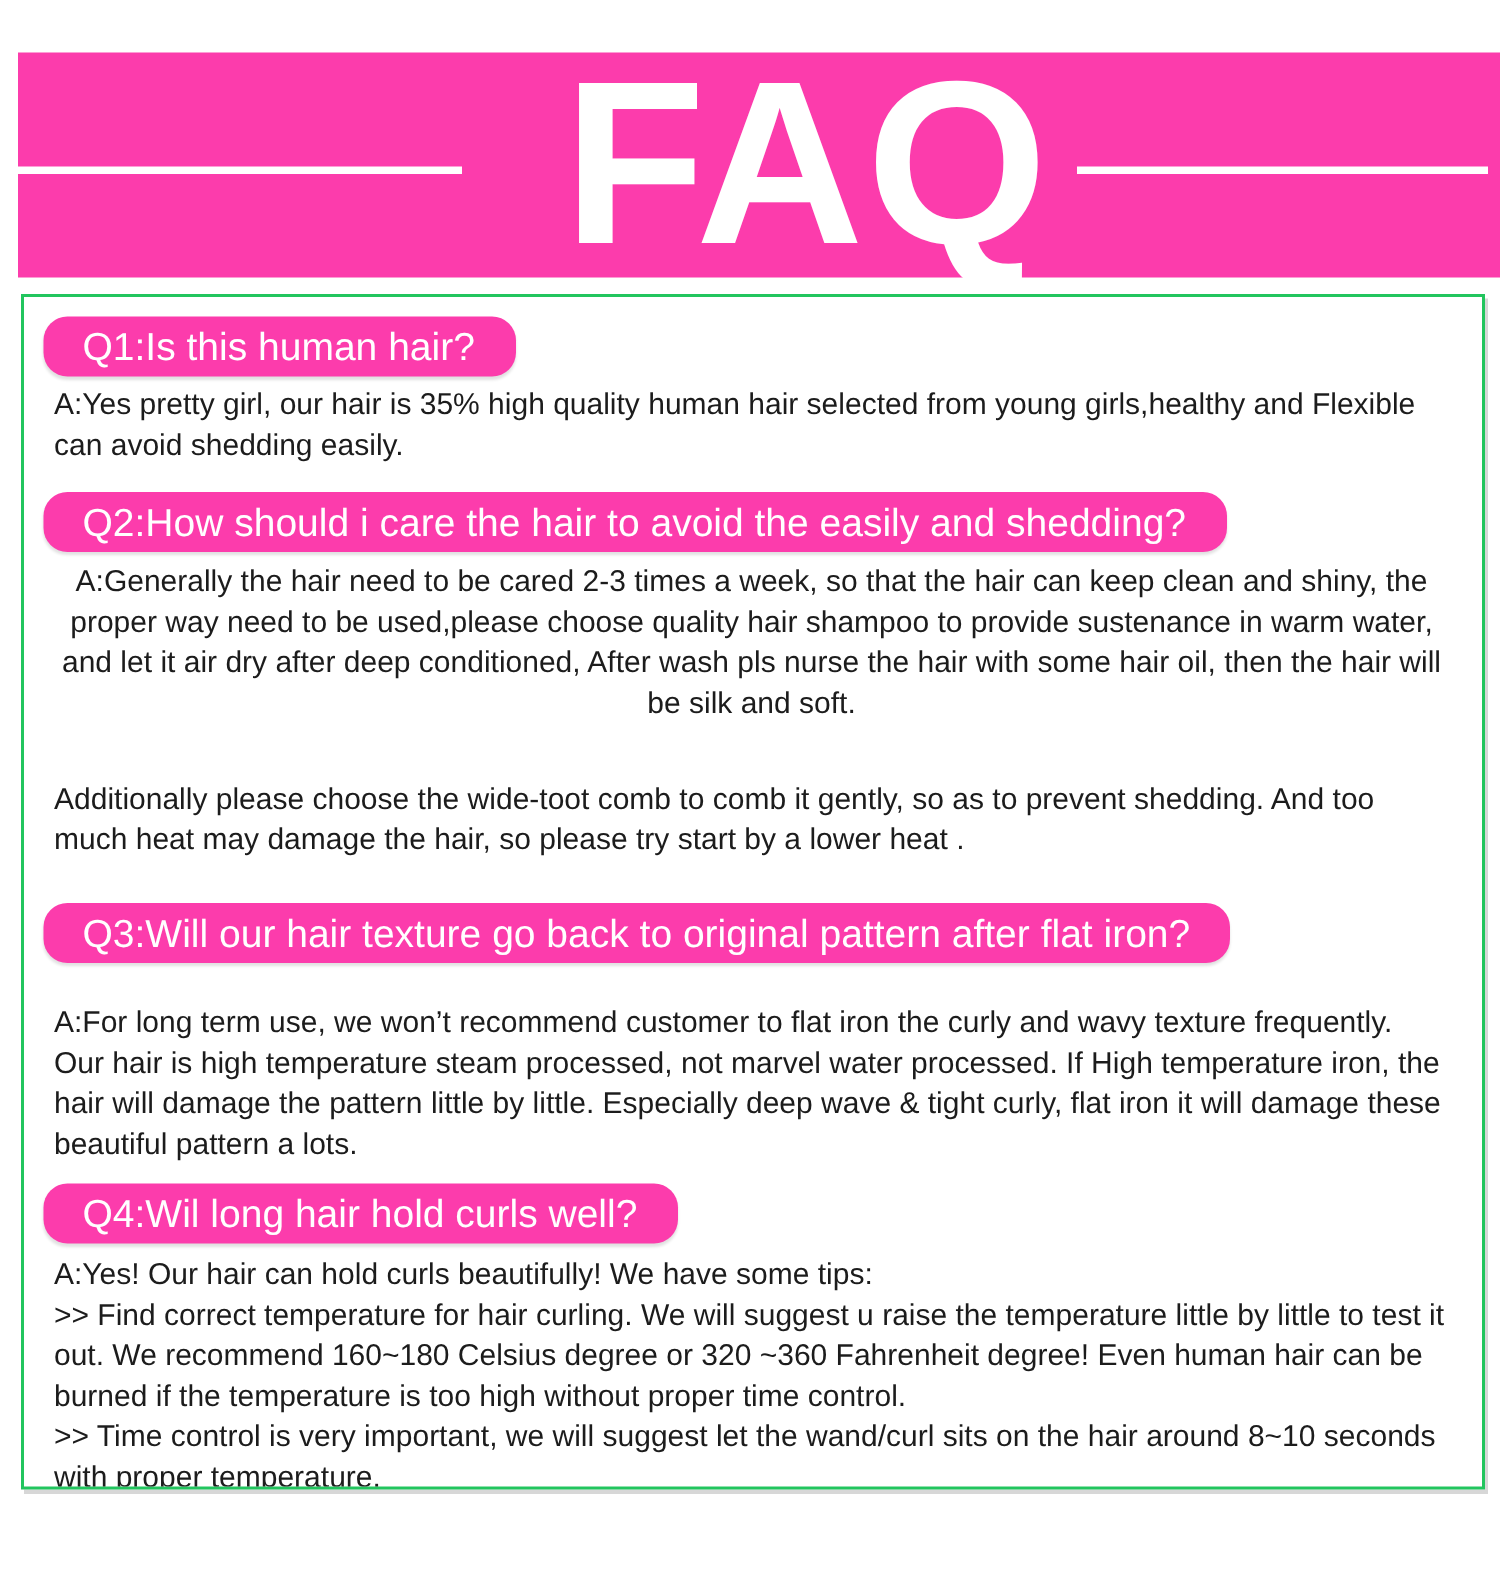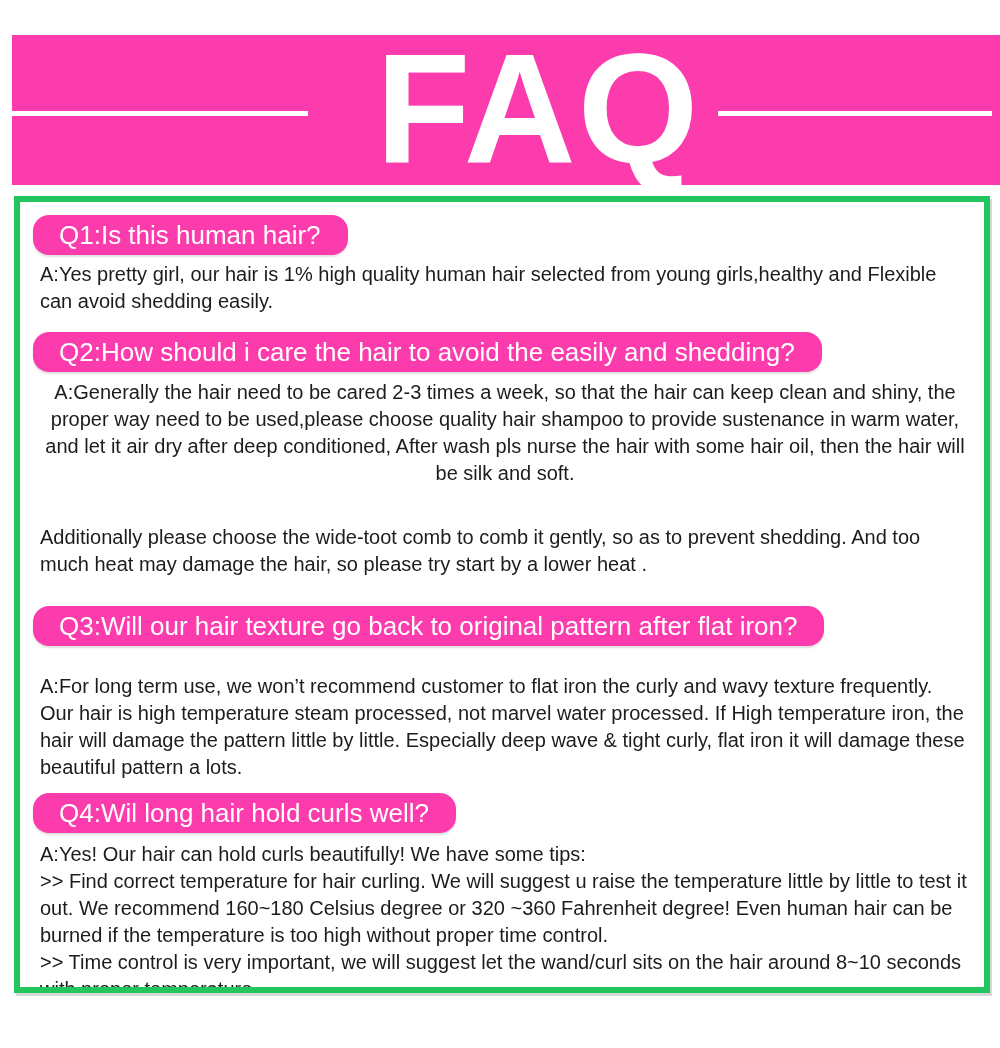--- a/index.html
+++ b/index.html
@@ -51,21 +51,21 @@
   .banner-line.right { left: 706px; width: 274px; }
 
   
   .faq-box {
     position: absolute;
     left: 14px;
     top: 196px;
     width: 976px;
     height: 797px;
     box-sizing: border-box;
-    border: 6px solid #22c55e;
+    border: 2px solid #22c55e;
     background: #ffffff;
     overflow: hidden;
     box-shadow: 2px 3px 0 rgba(140, 140, 140, 0.35);
   }
 
   .q-badge {
     display: table; 
     background: #fc3cac;
     color: #ffffff;
     font-size: 26px;
@@ -101,21 +101,21 @@
 
   <header class="banner">
     <span class="banner-line left"></span>
     <h1 class="banner-title">FAQ</h1>
     <span class="banner-line right"></span>
   </header>
 
   <section class="faq-box">
 
     <div class="q-badge q1-badge">Q1:Is this human hair?</div>
-    <p class="answer a1">A:Yes pretty girl, our hair is 1% high quality human hair selected from young girls,healthy and Flexible can avoid shedding easily.</p>
+    <p class="answer a1">A:Yes pretty girl, our hair is 35% high quality human hair selected from young girls,healthy and Flexible can avoid shedding easily.</p>
 
     <div class="q-badge q2-badge">Q2:How should i care the hair to avoid the easily and shedding?</div>
     <p class="answer a2">A:Generally the hair need to be cared 2-3 times a week, so that the hair can keep clean and shiny, the proper way need to be used,please choose quality hair shampoo to provide sustenance in warm water, and let it air dry after deep conditioned, After wash pls nurse the hair with some hair oil, then the hair will be silk and soft.</p>
     <p class="answer a2b">Additionally please choose the wide-toot comb to comb it gently, so as to prevent shedding. And too much heat may damage the hair, so please try start by a lower heat .</p>
 
     <div class="q-badge q3-badge">Q3:Will our hair texture go back to original pattern after flat iron?</div>
     <p class="answer a3">A:For long term use, we won’t recommend customer to flat iron the curly and wavy texture frequently. Our hair is high temperature steam processed, not marvel water processed. If High temperature iron, the hair will damage the pattern little by little. Especially deep wave &amp; tight curly, flat iron it will damage these beautiful pattern a lots.</p>
 
     <div class="q-badge q4-badge">Q4:Wil long hair hold curls well?</div>
     <p class="answer a4">A:Yes! Our hair can hold curls beautifully! We have some tips:

